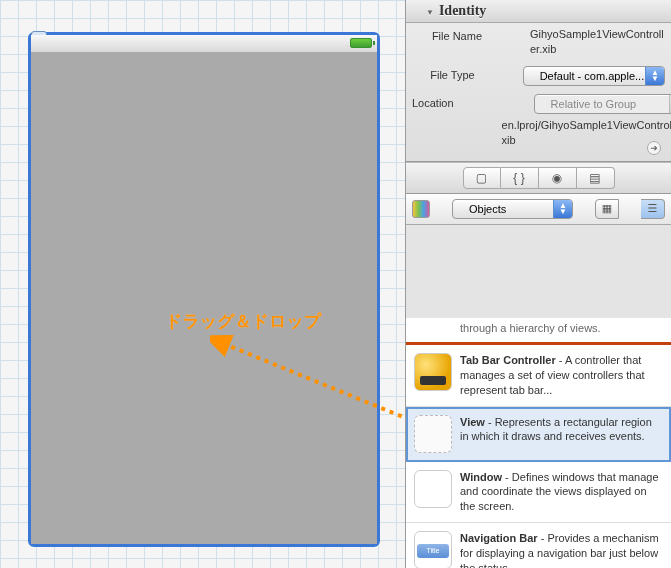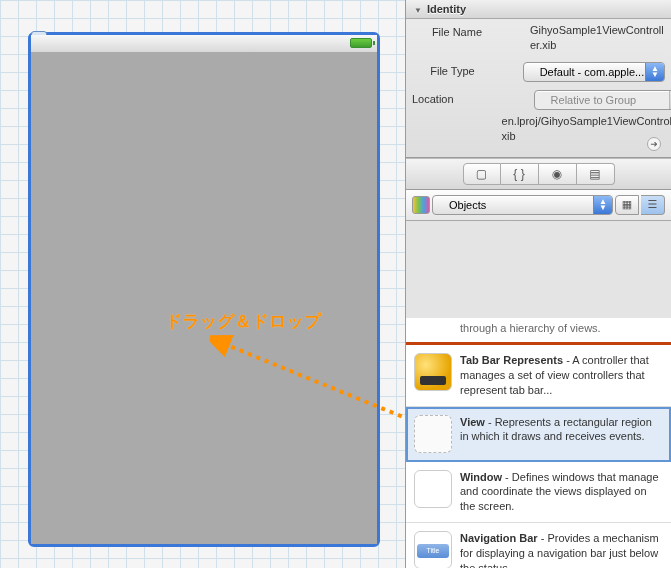--- a/index.html
+++ b/index.html
@@ -105,25 +105,26 @@
   background: #e4e4e4;
   border-left: 1px solid #9a9a9a;
 }
 .inspector {
   background: linear-gradient(#ececec, #dedede);
   border-bottom: 1px solid #9a9a9a;
 }
 .section-header {
   background: linear-gradient(#f0f0f0, #d6d6d6);
   border-bottom: 1px solid #a8a8a8;
-  padding: 3px 8px;
+  padding: 3px 20px;
   font-weight: bold;
-  font-size: 11px;
+  font-size: 14px;
   color: #333;
   text-shadow: 0 1px 0 #fff;
+  font-family: Liberation Serif, serif;
 }
 .section-header::before {
   content: "▼";
   font-size: 8px;
   color: #666;
   margin-right: 5px;
 }
 .field-row {
   display: flex;
   padding: 4px 6px;
@@ -231,21 +232,21 @@
 }
 .mode-btn:first-child { border-radius: 4px 0 0 4px;}
 .mode-btn:last-child { border-radius: 0 4px 4px 0; border-left: none;}
 .mode-btn + .mode-btn { border-left: none;}
 .library-bar {
   display: flex;
   align-items: center;
   padding: 5px 6px;
   background: linear-gradient(#fdfdfd,#e6e6e6);
   border-bottom: 1px solid #a8a8a8;
-  gap: 2px;
+  gap: 22px;
 }
 .lib-icon {
   width: 18px; height: 18px;
   background: linear-gradient(90deg,#f5c23c,#7fc24a,#4aa0e8,#d85ca0);
   border-radius: 3px;
   border: 1px solid #999;
 }
 .lib-select {
   flex: 1;
 }
@@ -373,21 +374,21 @@
     </div>
     <div class="view-toggle left">▦</div>
     <div class="view-toggle right">☰</div>
   </div>
 
   <div class="library-list">
     <div class="partial-top">through a hierarchy of views.</div>
 
     <div class="lib-item">
       <div class="lib-item-icon ic-tabbar"></div>
-      <div class="lib-item-text"><b>Tab Bar Represents</b><span> - A controller that manages a set of view controllers that represent tab bar...</span></div>
+      <div class="lib-item-text"><b>Tab Bar Controller</b><span> - A controller that manages a set of view controllers that represent tab bar...</span></div>
     </div>
 
     <div class="lib-item selected">
       <div class="lib-item-icon ic-view"></div>
       <div class="lib-item-text"><b>View</b><span> - Represents a rectangular region in which it draws and receives events.</span></div>
     </div>
 
     <div class="lib-item">
       <div class="lib-item-icon ic-window"></div>
       <div class="lib-item-text"><b>Window</b><span> - Defines windows that manage and coordinate the views displayed on the screen.</span></div>

